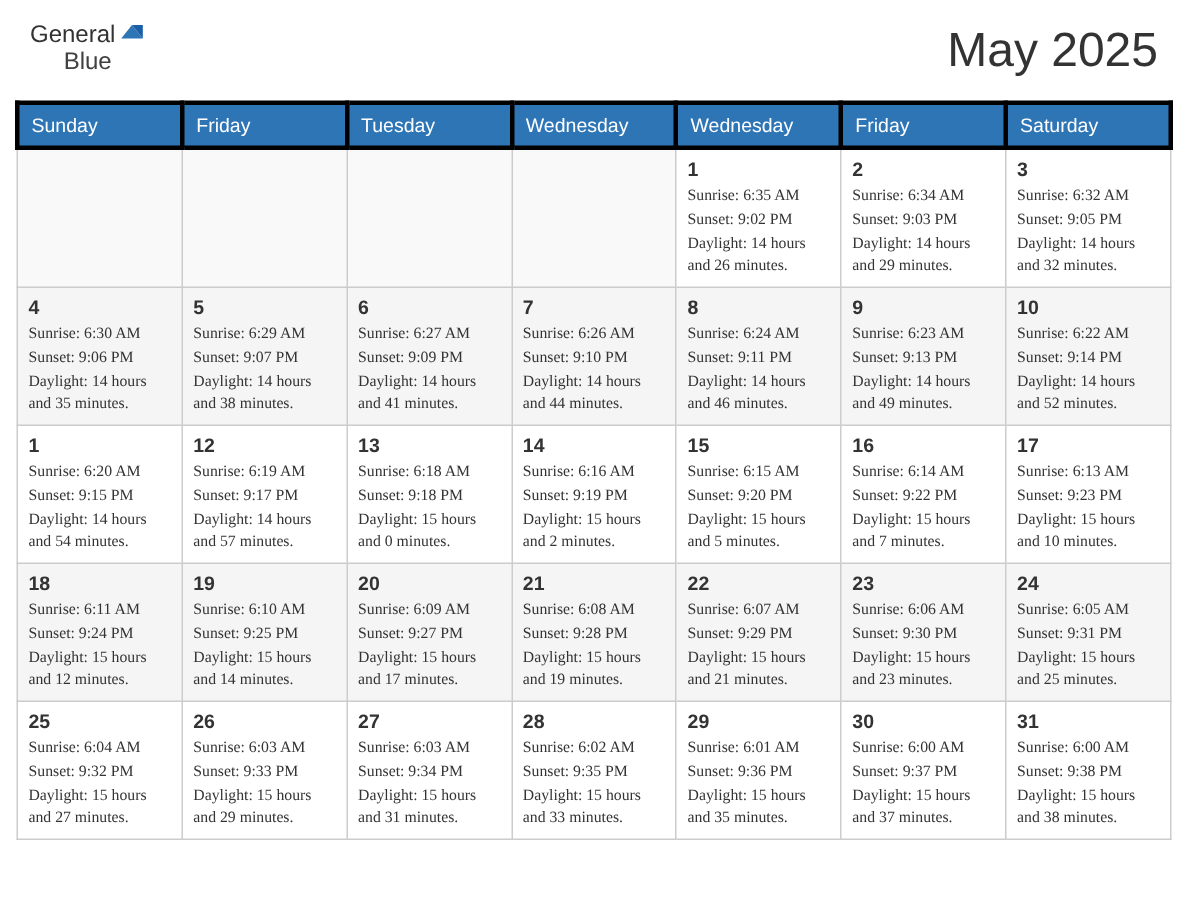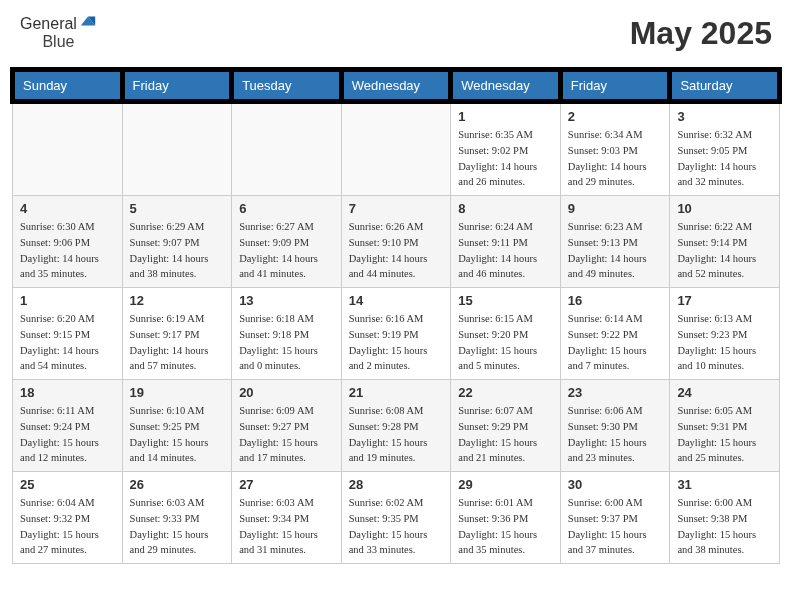--- a/index.html
+++ b/index.html
@@ -28,41 +28,41 @@
       width: 18px;
       height: 18px;
       margin-left: 2px;
       margin-top: -4px;
     }
     .title-block {
       text-align: right;
     }
     .month-title {
       font-size: 32px;
-      font-weight: bold;
+      font-weight: normal;
       color: #333;
       text-align: right;
     }
     .location {
       font-size: 14px;
       color: #555;
     }
     .calendar {
       width: 100%;
       border-collapse: collapse;
       border: 1px solid #ccc;
     }
     .calendar th {
       background-color: #2e75b6;
       color: white;
       text-align: left;
       padding: 6px 8px;
       font-size: 13px;
       font-weight: normal;
-      border: 5px solid #000000;
+      border: 3px solid #000000;
     }
     .calendar td {
       width: calc(100% / 7);
       vertical-align: top;
       padding: 5px 7px;
       border: 1px solid #ccc;
       background: #fff;
       min-height: 90px;
       font-size: 11px;
       color: #333;

